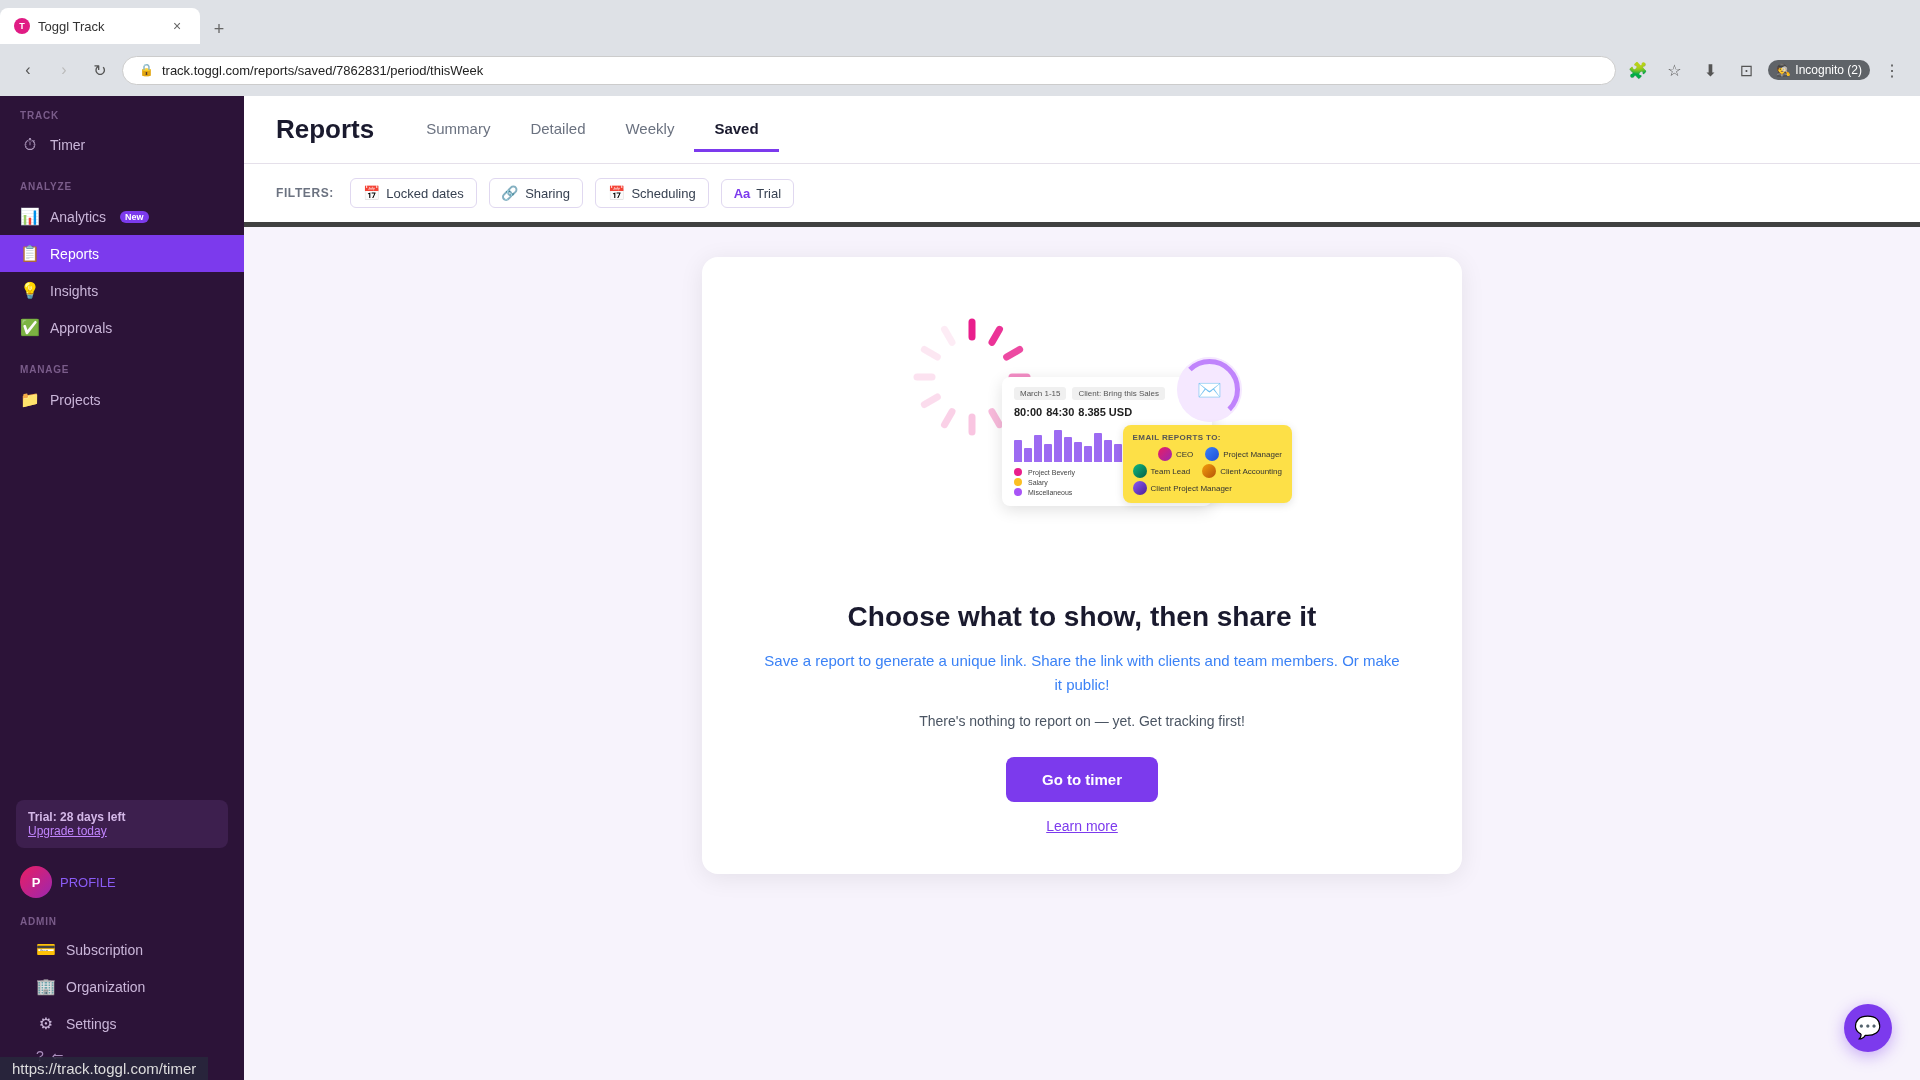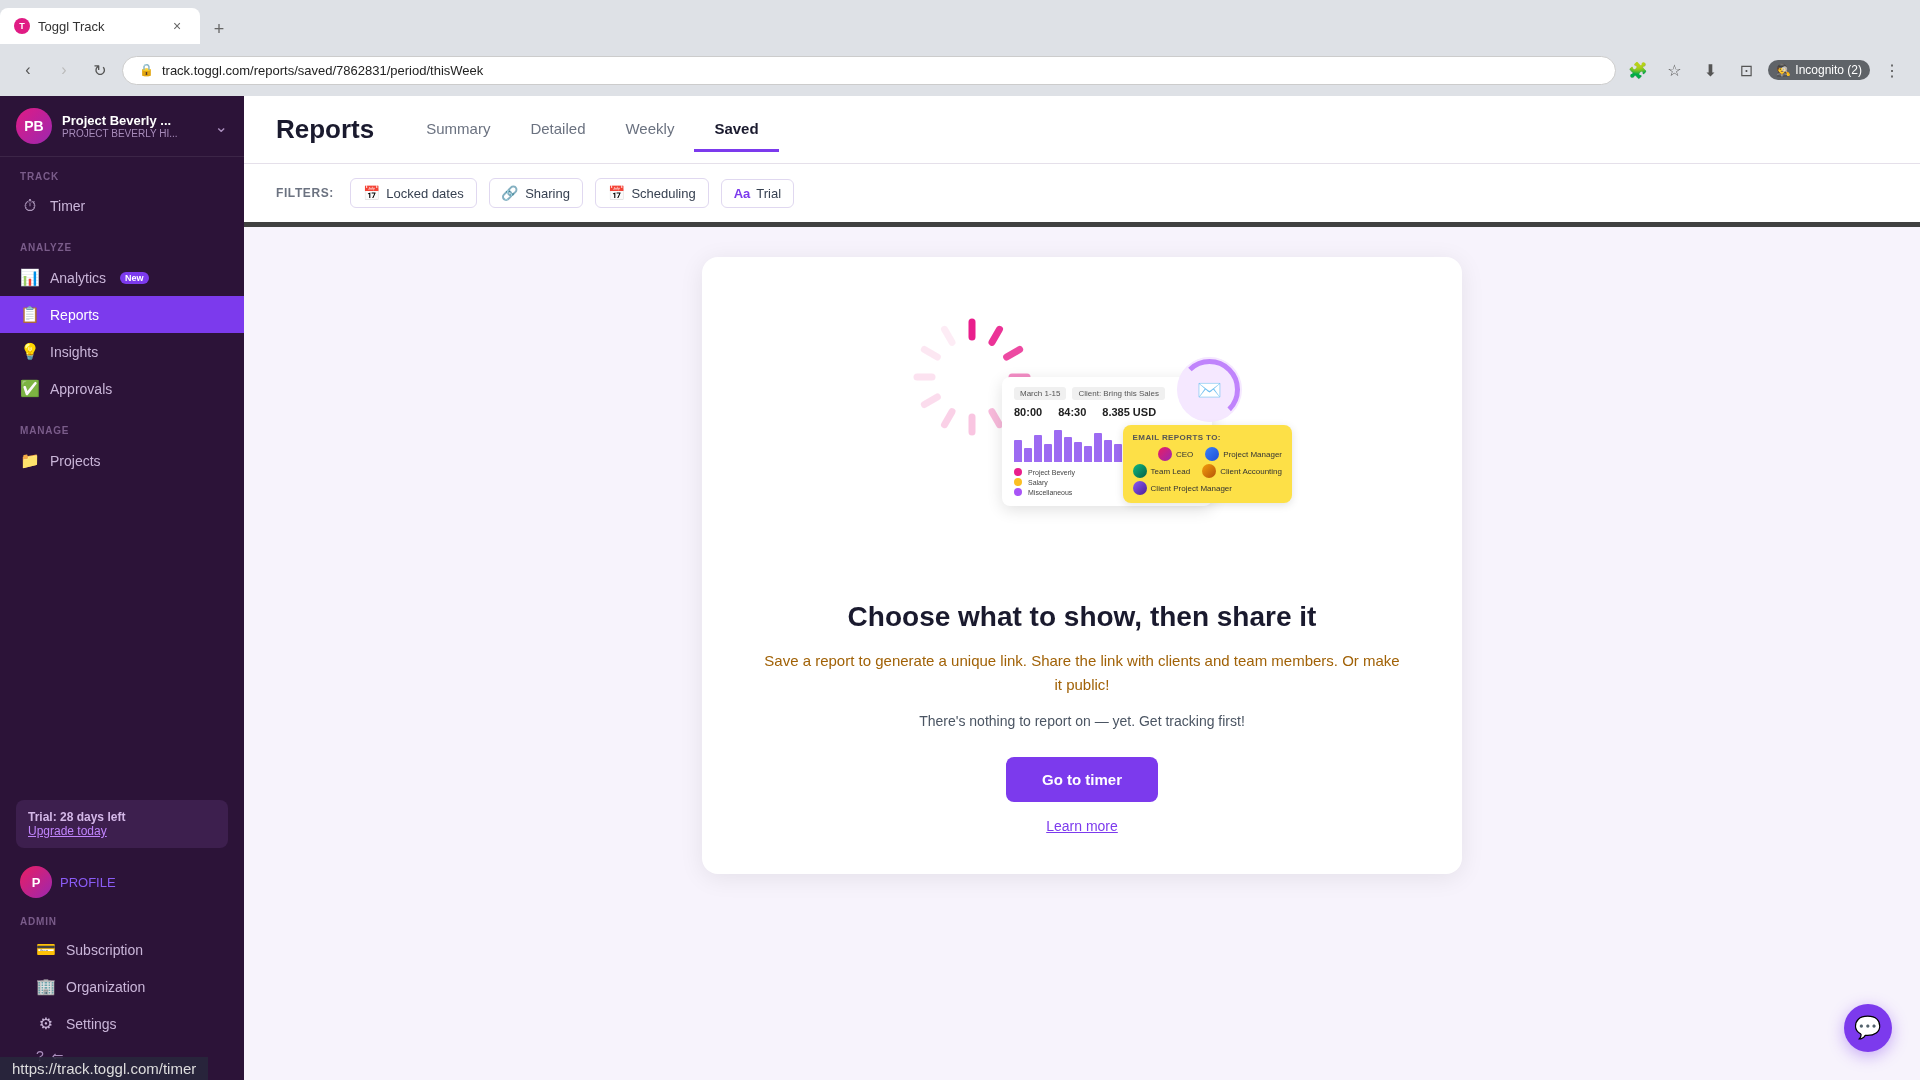--- a/index.html
+++ b/index.html
@@ -69,21 +69,21 @@
     .filter-chip { display: flex; align-items: center; gap: 6px; padding: 6px 12px; border: 1px solid #e0d8f0; border-radius: 6px; font-size: 13px; color: #374151; cursor: pointer; background: #fff; }
     .filter-chip-icon { font-size: 14px; color: #7c3aed; }
 
     
     .main-body { flex: 1; overflow-y: auto; background: #f7f3fc; display: flex; align-items: flex-start; justify-content: center; padding: 30px; }
 
     
     .central-card { background: #fff; border-radius: 16px; box-shadow: 0 4px 24px rgba(0,0,0,0.08); max-width: 760px; width: 100%; padding: 40px 60px; display: flex; flex-direction: column; align-items: center; }
 
     .card-heading { font-size: 28px; font-weight: 700; color: #1a1a2e; text-align: center; margin-bottom: 16px; }
-    .card-subtext { font-size: 15px; color: #a16207; text-align: center; line-height: 1.6; margin-bottom: 16px; }
+    .card-subtext { font-size: 15px; color: #3b82f6; text-align: center; line-height: 1.6; margin-bottom: 16px; }
     .card-notice { font-size: 14px; color: #4b5563; text-align: center; margin-bottom: 28px; }
     .go-timer-btn { background: #7c3aed; color: white; border: none; border-radius: 8px; padding: 14px 36px; font-size: 15px; font-weight: 600; cursor: pointer; margin-bottom: 16px; }
     .learn-more-link { font-size: 14px; color: #7c3aed; text-decoration: underline; cursor: pointer; background: none; border: none; }
 
     
     .chat-widget { position: fixed; bottom: 28px; right: 28px; width: 48px; height: 48px; background: #7c3aed; border-radius: 50%; display: flex; align-items: center; justify-content: center; color: white; font-size: 22px; cursor: pointer; box-shadow: 0 4px 16px rgba(124,58,237,0.4); z-index: 100; }
 
     
     .status-bar { position: fixed; bottom: 0; left: 0; background: rgba(40,40,60,0.85); color: #ddd; font-size: 15px; padding: 3px 12px; z-index: 200; }
 
@@ -121,30 +121,20 @@
         <span>Incognito (2)</span>
       </div>
       <div class="nav-right-btn">⋮</div>
     </div>
   </div>
 </div>
 
 <div class="app-layout">
 
   <div class="sidebar">
-    <div class="sidebar-header">
-      <div class="project-icon">
-        <span>PB</span>
-      </div>
-      <div class="project-info">
-        <div class="project-name">Project Beverly ...</div>
-        <div class="project-subtitle">PROJECT BEVERLY HI...</div>
-      </div>
-      <div class="sidebar-toggle">⌄</div>
-    </div>
 
     <div class="sidebar-section">
       <div class="sidebar-section-label">TRACK</div>
       <div class="sidebar-item">
         <span class="item-icon">⏱</span>
         <span class="item-label">Timer</span>
       </div>
     </div>
 
     <div class="sidebar-section">
@@ -267,21 +257,21 @@
               <line x1="0" y1="-55" x2="0" y2="-40" stroke="#e91e8c" stroke-width="7" stroke-linecap="round" transform="rotate(300)" opacity="0.1"></line>
               <line x1="0" y1="-55" x2="0" y2="-40" stroke="#e91e8c" stroke-width="7" stroke-linecap="round" transform="rotate(330)" opacity="0.08"></line>
             </g>
           </svg>
 
           <div style="position:absolute;top:80px;left:130px;width:210px;background:white;border-radius:8px;box-shadow:0 4px 16px rgba(0,0,0,0.12);padding:10px 12px;font-size:9px;">
             <div style="display:flex;gap:6px;margin-bottom:6px;">
               <span style="background:#f0f0f0;padding:2px 6px;border-radius:3px;font-size:8px;color:#555;">March 1-15</span>
               <span style="background:#f0f0f0;padding:2px 6px;border-radius:3px;font-size:8px;color:#555;">Client: Bring this Sales</span>
             </div>
-            <div style="display:flex;gap:16px;margin-bottom:8px;">
+            <div style="display:flex;gap:4px;margin-bottom:8px;">
               <span style="font-size:11px;font-weight:700;color:#222;">80:00</span>
               <span style="font-size:11px;font-weight:700;color:#222;">84:30</span>
               <span style="font-size:11px;font-weight:700;color:#222;">8.385 USD</span>
             </div>
             <div style="display:flex;align-items:flex-end;gap:2px;height:36px;margin-bottom:6px;">
               <div style="width:8px;height:60%;background:#7c3aed;border-radius:1px 1px 0 0;opacity:0.75;"></div>
               <div style="width:8px;height:40%;background:#7c3aed;border-radius:1px 1px 0 0;opacity:0.75;"></div>
               <div style="width:8px;height:75%;background:#7c3aed;border-radius:1px 1px 0 0;opacity:0.75;"></div>
               <div style="width:8px;height:50%;background:#7c3aed;border-radius:1px 1px 0 0;opacity:0.75;"></div>
               <div style="width:8px;height:90%;background:#7c3aed;border-radius:1px 1px 0 0;opacity:0.75;"></div>

